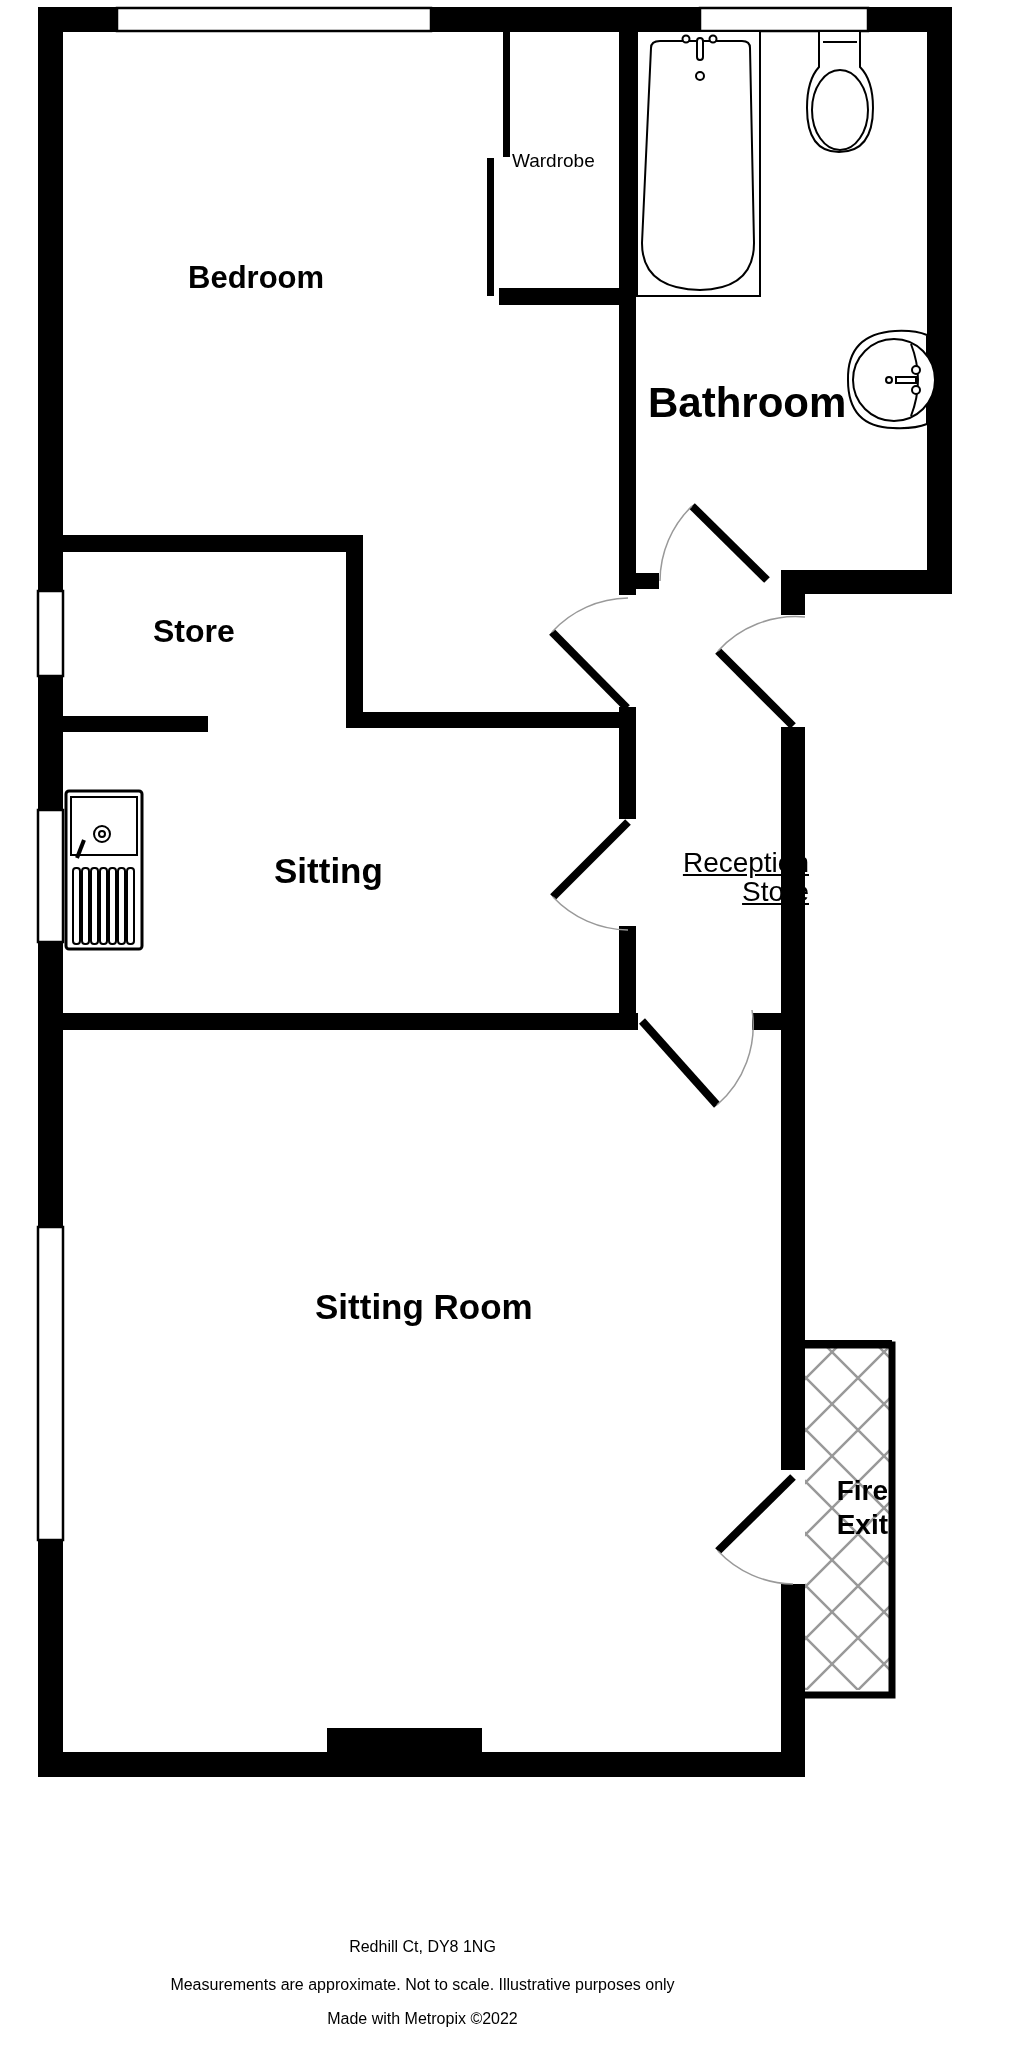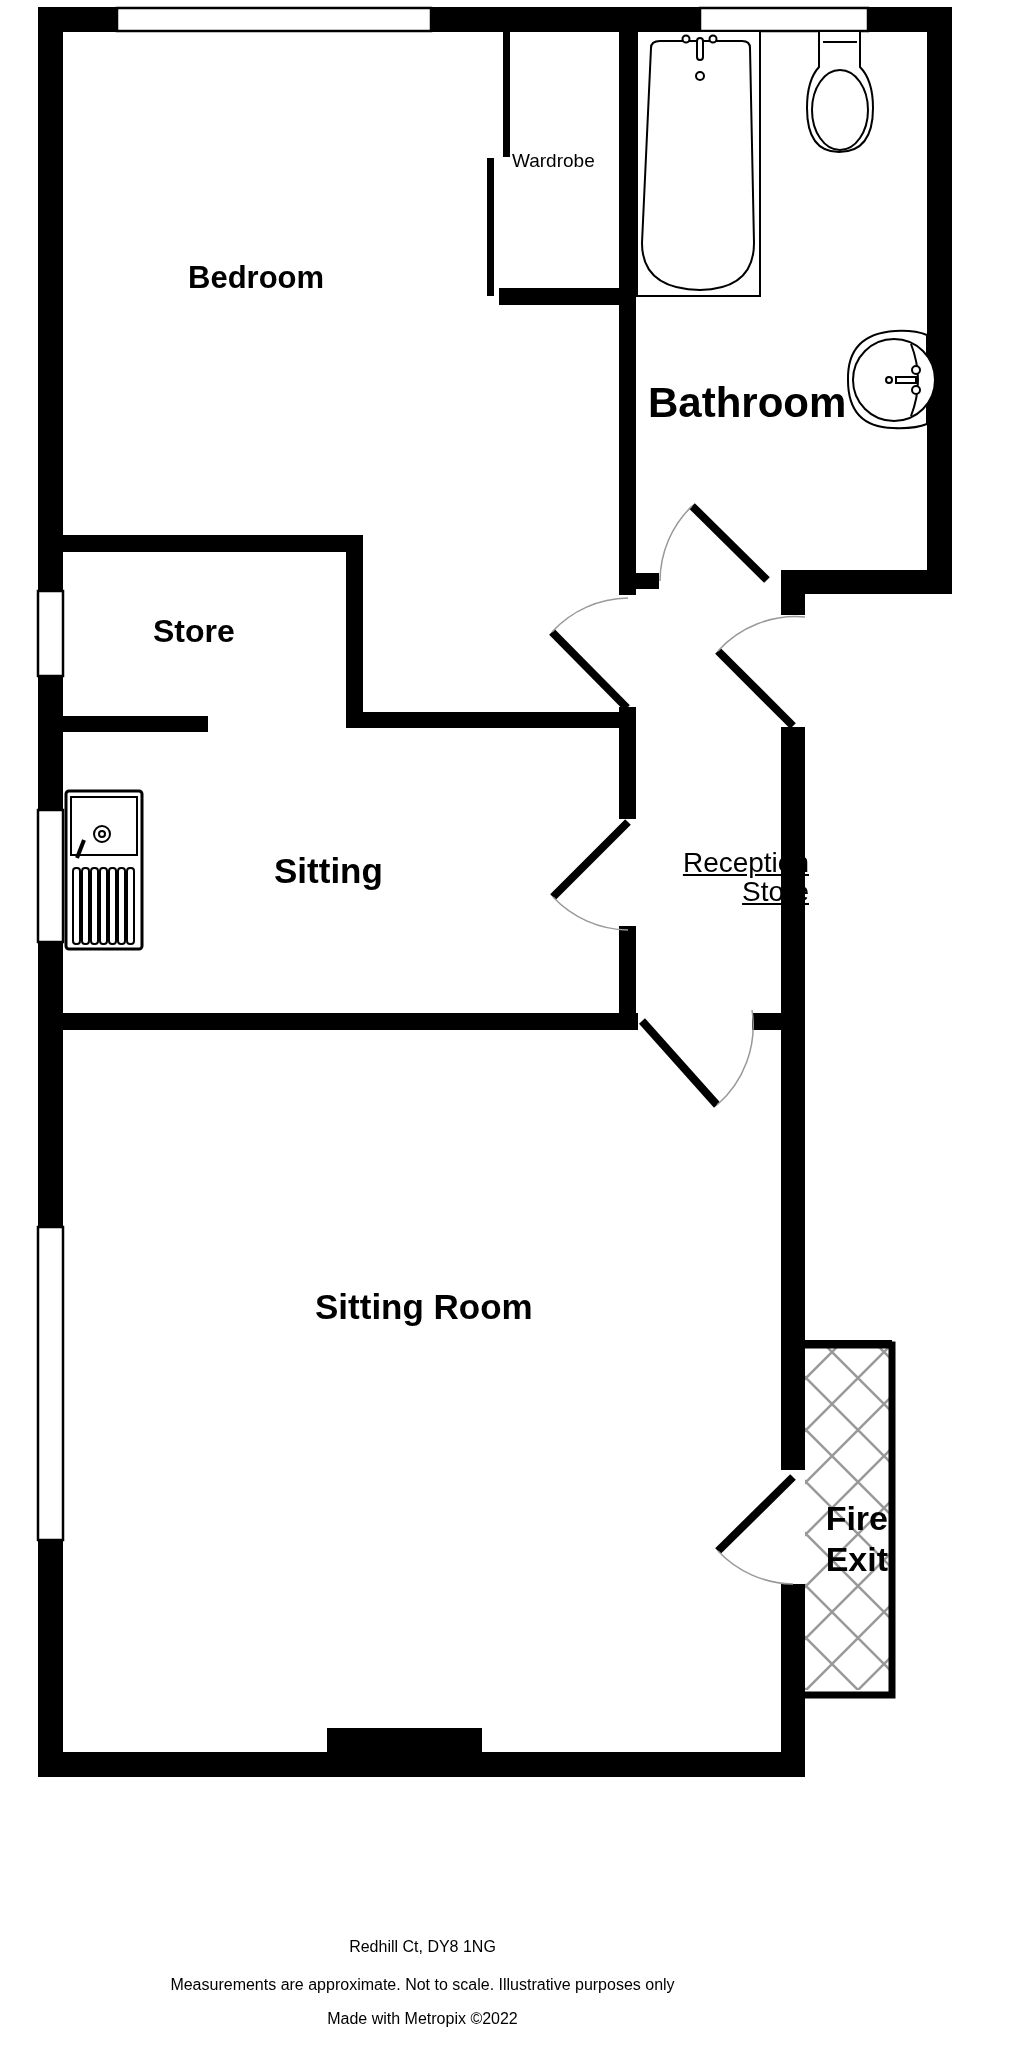--- a/index.html
+++ b/index.html
@@ -160,20 +160,20 @@
 <div class="room-label" style="left:188px; top:262px; font-size:31px;">Bedroom</div>
 <div class="room-label small" style="left:512px; top:151px; font-size:19px;">Wardrobe</div>
 <div class="room-label" style="left:648px; top:381px; font-size:42px;">Bathroom</div>
 <div class="room-label" style="left:153px; top:615px; font-size:32px;">Store</div>
 <div class="room-label" style="left:274px; top:853px; font-size:35px;">Sitting</div>
 <div class="room-label small" style="left:654px; top:848px; width:155px; font-size:28px;text-decoration:underline;">
   <div>Reception</div>
   <div>Store</div>
 </div>
 <div class="room-label" style="left:283px; top:1289px; font-size:35px;margin-left:32px;">Sitting Room</div>
-<div class="room-label" style="left:808px; top:1474px; width:80px; font-size:34px; line-height:1.2;margin-top:24px;">
+<div class="room-label" style="left:808px; top:1474px; width:80px; font-size:28px; line-height:1.2;">
   <div>Fire</div>
   <div>Exit</div>
 </div>
 
 <div class="footer l1" style="top:1938px;">Redhill Ct, DY8 1NG</div>
 <div class="footer l2" style="top:1976px;">Measurements are approximate.  Not to scale.  Illustrative purposes only</div>
 <div class="footer l3" style="top:2010px;">Made with Metropix ©2022</div>
 
 </body></html>

